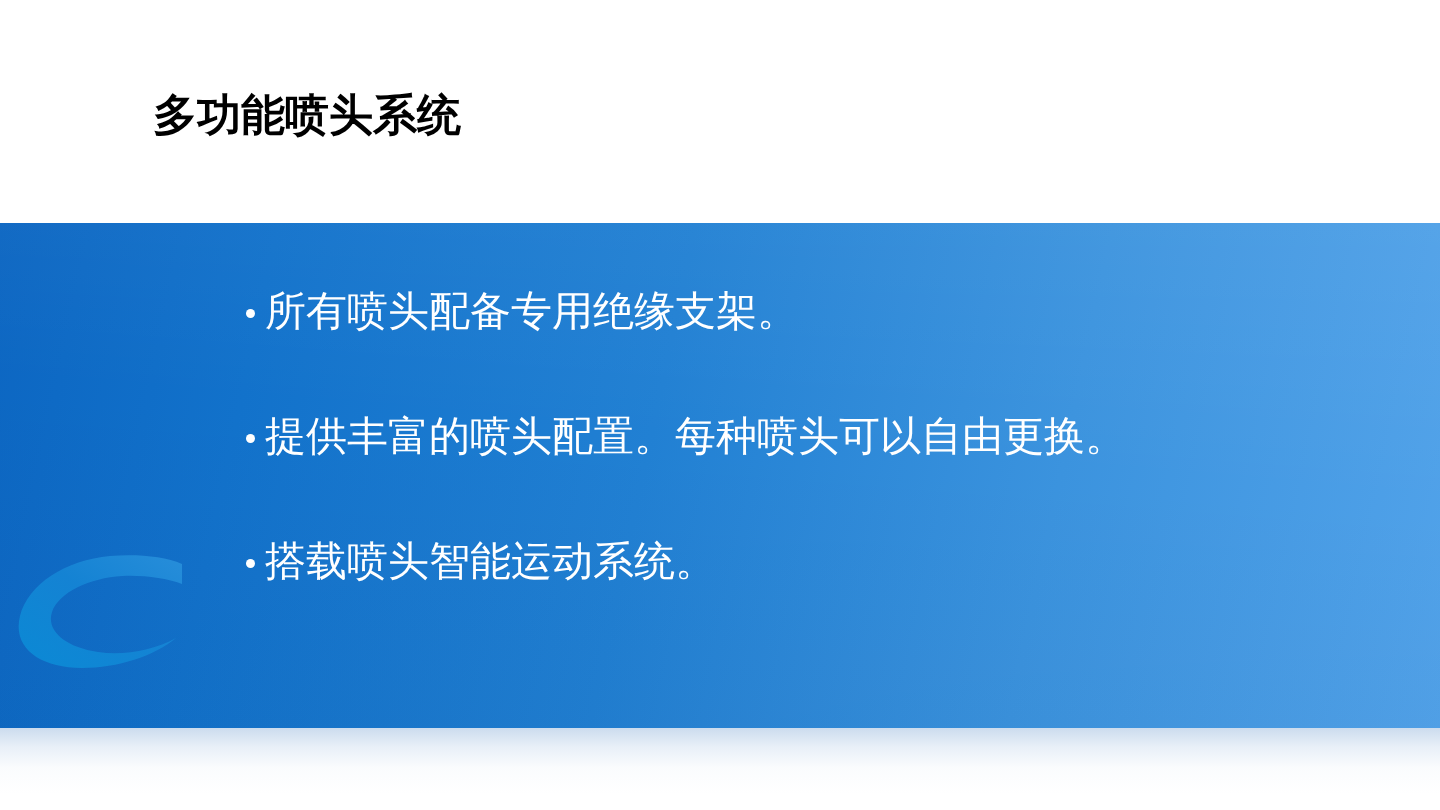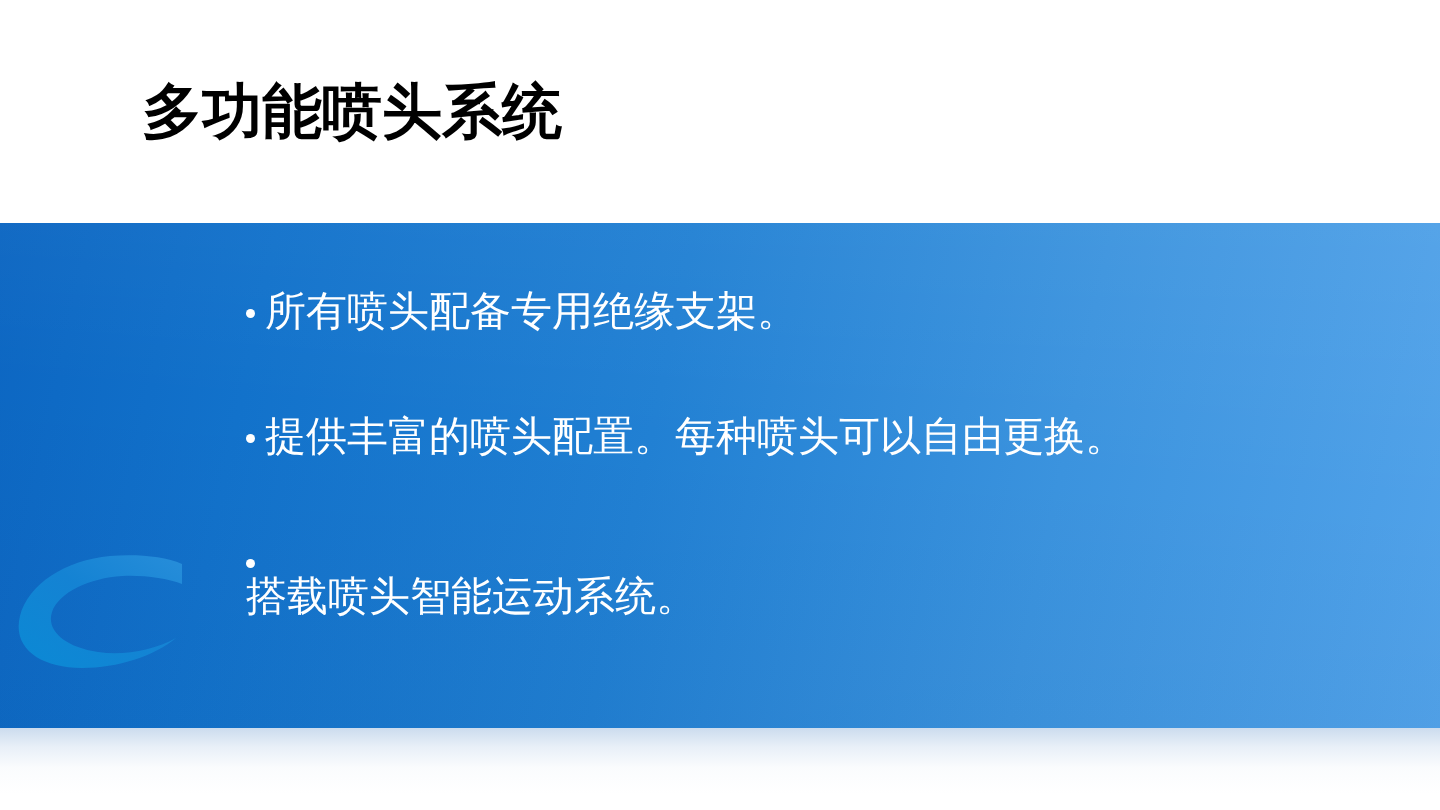--- a/index.html
+++ b/index.html
@@ -25,29 +25,29 @@
   
   .title-area {
     position: absolute;
     left: 0;
     top: 0;
     width: 1440px;
     height: 223px;
   }
   .slide-title {
     position: absolute;
-    left: 142px;
+    left: 153px;
     top: 78px;
-    font-size: 60px;
+    font-size: 44px;
     line-height: 76px;
     font-weight: 700;
     color: #000000;
     letter-spacing: 0px;
     white-space: nowrap;
-    font-family: Liberation Mono, monospace;
+    font-family: Liberation Serif, serif;
   }
 
   
   .panel {
     position: absolute;
     left: 0;
     top: 223px;
     width: 1440px;
     height: 505px;
     overflow: hidden;
@@ -83,21 +83,21 @@
     display: flex;
     align-items: flex-start;
     color: #ffffff;
     font-size: 41px;
     line-height: 56px;
     font-weight: 400;
     margin-bottom: 69px;
     white-space: nowrap;
     font-family: "Liberation Sans", "DejaVu Sans", sans-serif;
   }
-  .bullet-line:last-child { margin-bottom: 0; flex-direction: column; }
+  .bullet-line:last-child { margin-bottom: 0; }
   .bullet-dot {
     flex: 0 0 auto;
     width: 9px;
     height: 9px;
     border-radius: 50%;
     background: #ffffff;
     margin-top: 26px;
     margin-right: 10px;
   }
   .bullet-text { flex: 0 1 auto; }

